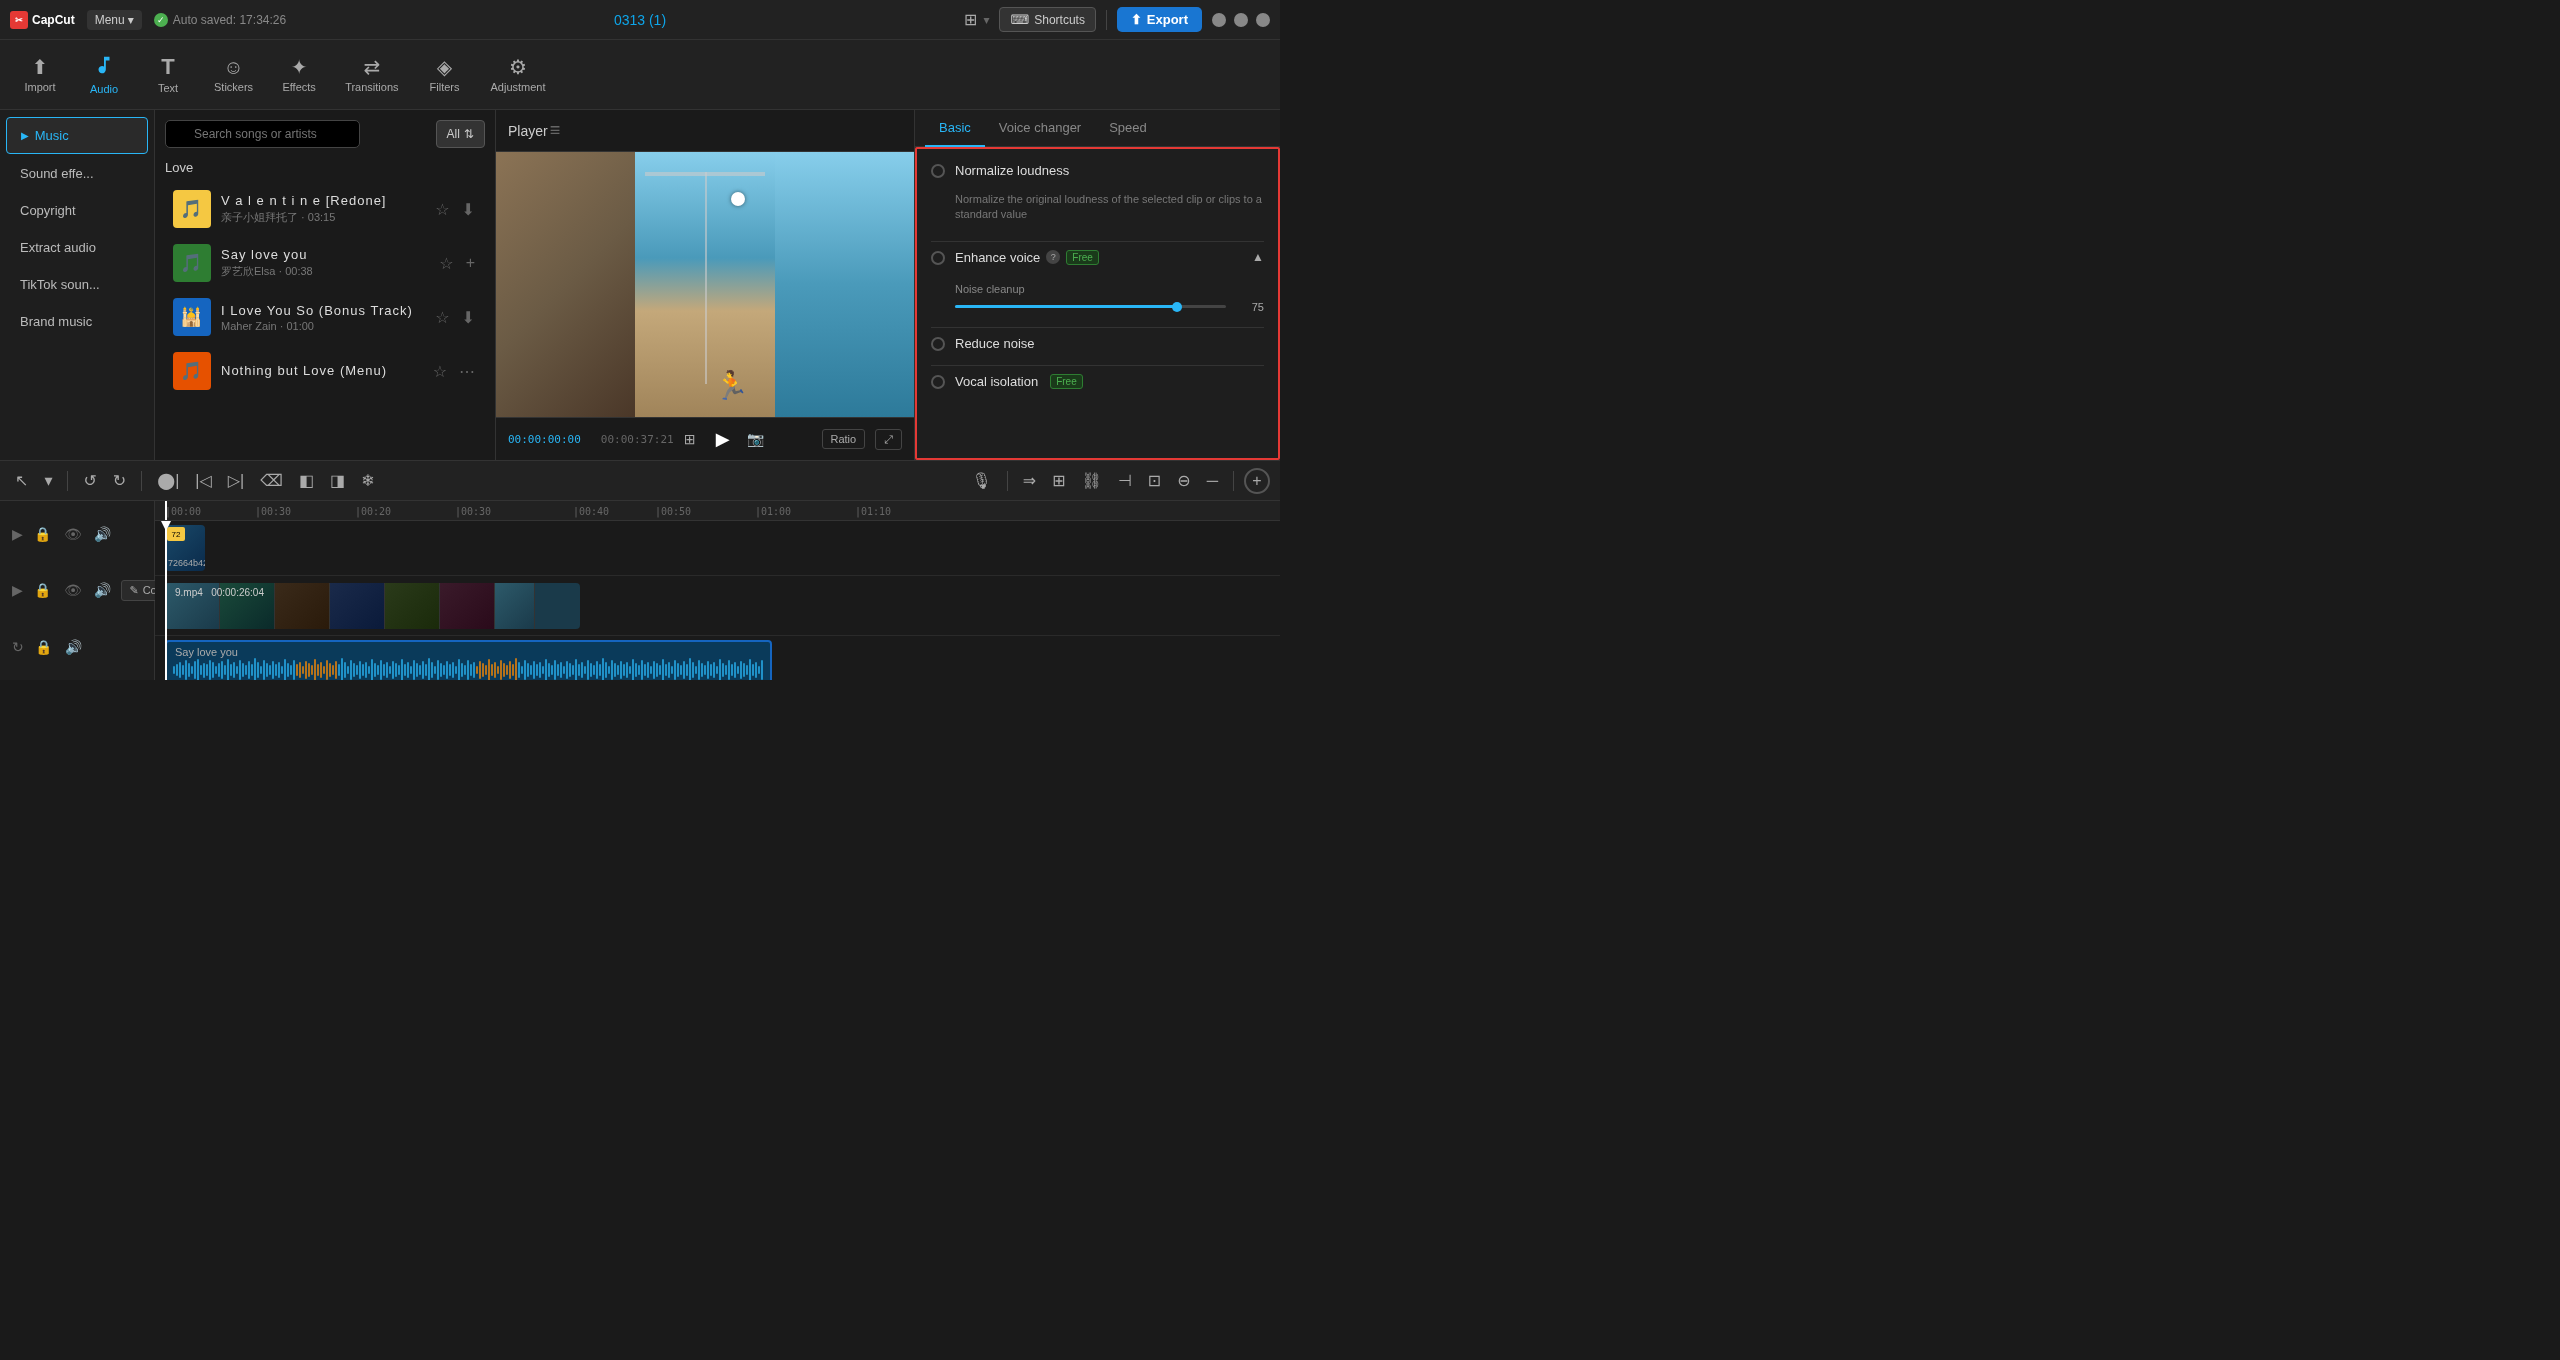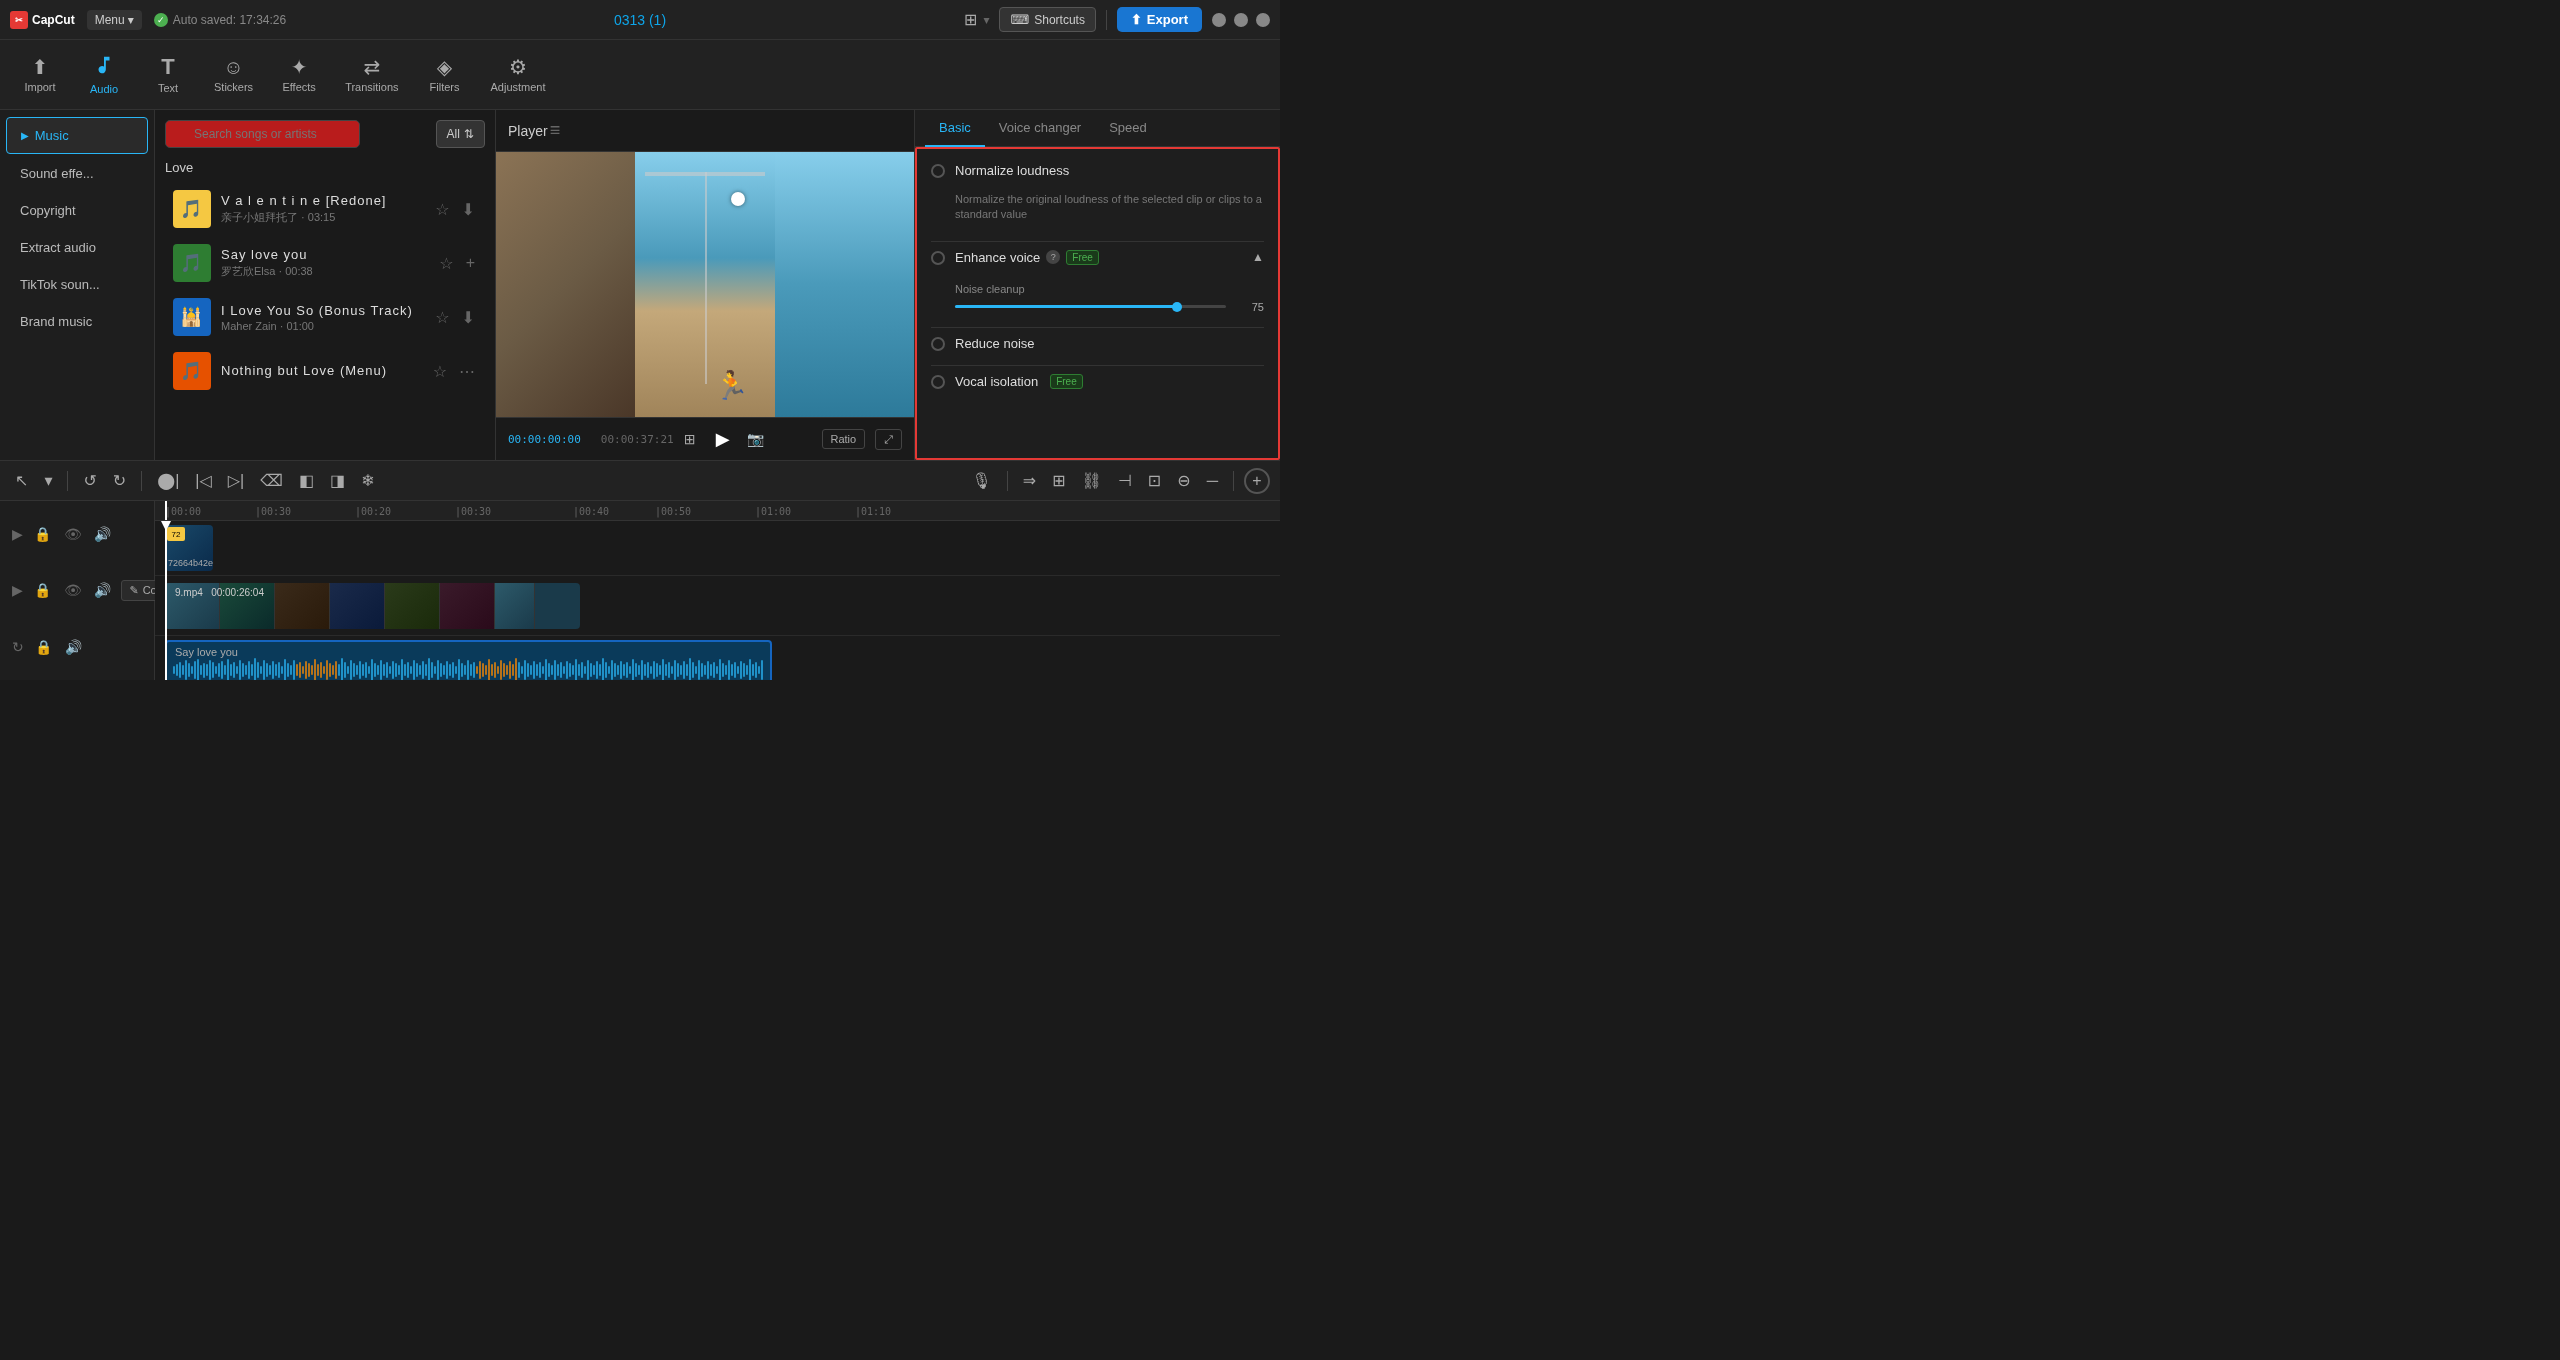--- a/index.html
+++ b/index.html
@@ -190,21 +190,21 @@
       padding: 10px;
       overflow: hidden;
     }
     .search-row {
       display: flex;
       gap: 8px;
       margin-bottom: 12px;
     }
     .search-box {
       flex: 1;
-      background: #b91c1c;
+      background: #000000;
       border: 1px solid #444;
       border-radius: 5px;
       padding: 6px 10px 6px 28px;
       color: #ccc;
       font-size: 12px;
       position: relative;
     }
     .search-wrapper {
       flex: 1;
       position: relative;
@@ -1046,21 +1046,21 @@
       </div>
 
       <div class="tracks-body">
 
         <div class="timeline-cursor" style="left:10px;height:165px;">
           <div class="cursor-head"></div>
         </div>
 
         <div class="track-row" style="height:55px;">
           <div class="track-clip" style="left:10px;width:62px;">
-            <div style="width:48px;height:46px;border-radius:4px;overflow:hidden;position:relative;">
+            <div style="width:40px;height:46px;border-radius:4px;overflow:hidden;position:relative;">
               <div style="width:100%;height:100%;background:linear-gradient(135deg,#1a4a6a,#0a2a4a);"></div>
               <div style="position:absolute;top:2px;left:2px;background:#f5c842;width:18px;height:14px;border-radius:2px;font-size:8px;color:#000;display:flex;align-items:center;justify-content:center;">72</div>
               <div style="position:absolute;bottom:0;left:0;right:0;padding:2px 3px;">
                 <span style="color:#aaa;font-size:9px;">72664b42e5</span>
               </div>
             </div>
           </div>
         </div>
 
         <div class="track-row" style="height:60px;border-bottom:1px solid #2a2a2a;">

